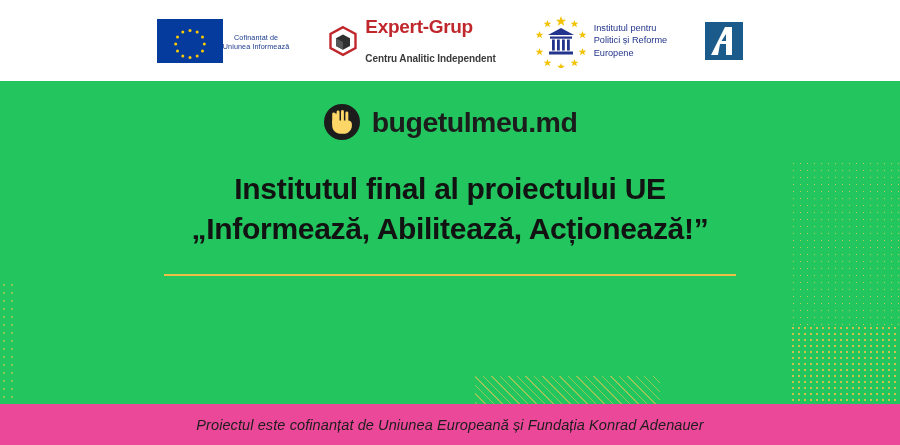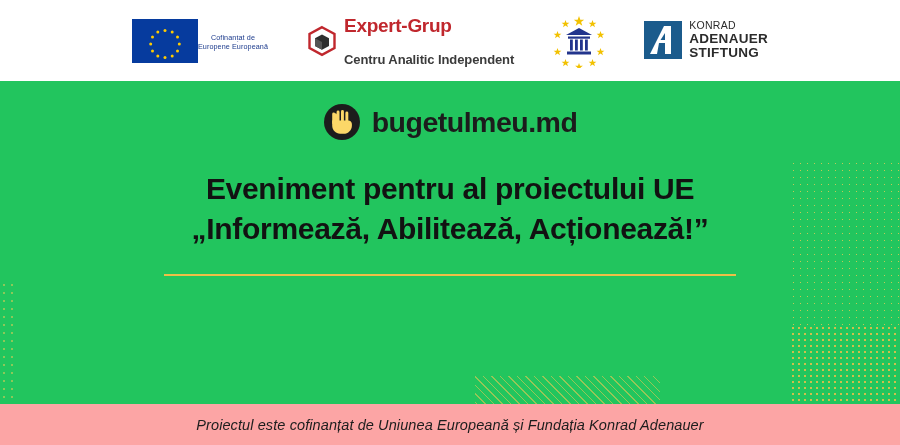--- a/index.html
+++ b/index.html
@@ -34,21 +34,21 @@
 
   
   .eg-logo{ gap:6px; align-items:center; }
   .eg-mark{ width:32px; height:32px; }
   .eg-text{ display:flex; flex-direction:column; justify-content:center; }
   .eg-title{
     font-size:19px; font-weight:bold; color:#c0272d; line-height:1;
     letter-spacing:-.3px;
   }
   .eg-sub{
-    font-size:13px; font-weight:bold; color:#3b3b3b; line-height:1;
+    font-size:10px; font-weight:bold; color:#3b3b3b; line-height:1;
     margin-top:18px; letter-spacing:-.1px; white-space:nowrap;
   }
 
   
   .ipre-logo{ gap:6px; align-items:center; }
   .ipre-mark{ width:54px; height:54px; position:relative; }
   .ipre-text{
     font-size:9.2px; line-height:1.35; color:#22348c; font-weight:500;
     white-space:nowrap;
   }
@@ -153,21 +153,21 @@
     margin-top:25px;
     font-size:25px;
     color:#1d1d1d;
     font-weight:400;
     letter-spacing:.2px;
   }
 
   
   .footer{
     position:absolute; left:0; top:404px; width:900px; height:41px;
-    background:#fca5a5;
+    background:#ec4899;
     display:flex; align-items:center; justify-content:center;
   }
   .footer-text{
     font-style:italic;
     font-size:14.5px;
     color:#1d1d1d;
     letter-spacing:.1px;
     white-space:nowrap;
   }
 </style>
@@ -190,21 +190,21 @@
           <circle cx="25.8" cy="37" r="1.5"></circle>
           <circle cx="20.5" cy="31.9" r="1.5"></circle>
           <circle cx="18.7" cy="25" r="1.5"></circle>
           <circle cx="20.5" cy="18.1" r="1.5"></circle>
           <circle cx="25.8" cy="13" r="1.5"></circle>
         </g>
       </svg>
     </div>
     <div class="eu-caption">
       <div>Cofinanțat de</div>
-      <div>Europene Europeană</div>
+      <div>Uniunea Informează</div>
     </div>
   </div>
 
   <div class="logo eg-logo">
     <svg class="eg-mark" viewBox="0 0 32 32">
       <path d="M16 2.2 28.5 9v14L16 29.8 3.5 23V9z" fill="none" stroke="#c0272d" stroke-width="2.4"></path>
       <path d="M16 9.5 23 13.3v7.6L16 24.7 9 20.9v-7.6z" fill="#2f2f2f"></path>
       <path d="M9 13.3 16 17v7.7L9 20.9z" fill="#555"></path>
     </svg>
     <div class="eg-text">
@@ -230,34 +230,34 @@
       <g fill="#22348c">
         <polygon points="27,14 40,21 14,21"></polygon>
         <rect x="16" y="22.5" width="22" height="2.2"></rect>
         <rect x="18" y="25.5" width="2.8" height="11"></rect>
         <rect x="23" y="25.5" width="2.8" height="11"></rect>
         <rect x="28" y="25.5" width="2.8" height="11"></rect>
         <rect x="33" y="25.5" width="2.8" height="11"></rect>
         <rect x="15" y="37.5" width="24" height="3"></rect>
       </g>
     </svg>
+    <div class="ipre-text">
+      <div>Institutul pentru</div>
+      <div>Politici și Reforme</div>
+      <div>Europene</div>
+    </div>
   </div>
 
 
   <div class="logo kas-logo">
     <svg class="kas-mark" viewBox="0 0 38 38">
       <rect width="38" height="38" fill="#1b5b8c"></rect>
       <path d="M20 5h7v28h-6V22h-6l-2 11H6z" fill="#ffffff"></path>
       <path d="M21 12v7h-4.5z" fill="#1b5b8c"></path>
     </svg>
-    <div class="kas-text">
-      <div class="kas-l1">KONRAD</div>
-      <div class="kas-l2">ADENAUER</div>
-      <div class="kas-l3">STIFTUNG</div>
-    </div>
   </div>
 
 </div>
 
 <div class="banner">
   <div class="pattern-a"></div>
   <div class="pattern-b"></div>
   <div class="pattern-c"></div>
   <div class="pattern-d"></div>
   <div class="pattern-e"></div>
@@ -273,21 +273,21 @@
           <rect x="13.6" y="7.6" width="2.9" height="14" rx="1.45"></rect>
           <rect x="18" y="7" width="2.9" height="14.6" rx="1.45"></rect>
           <rect x="22.4" y="8.6" width="2.9" height="13" rx="1.45"></rect>
           <path d="M9.2 17.5h16.1c2 0 3.6 1.6 3.6 3.6v1.3c0 4.6-3.7 8.3-8.3 8.3h-3.5c-4.4 0-7.9-3.5-7.9-7.9z"></path>
         </g>
       </svg>
       <div class="brand-name">bugetulmeu.md</div>
     </div>
 
     <div class="title">
-      <span class="title-line">Eveniment pentru al proiectului UE</span>
+      <span class="title-line">Institutul final al proiectului UE</span>
       <span class="title-line">„Informează, Abilitează, Acționează!”</span>
     </div>
 
     <div class="divider"></div>
 
 
   </div>
 </div>
 
 <div class="footer">

